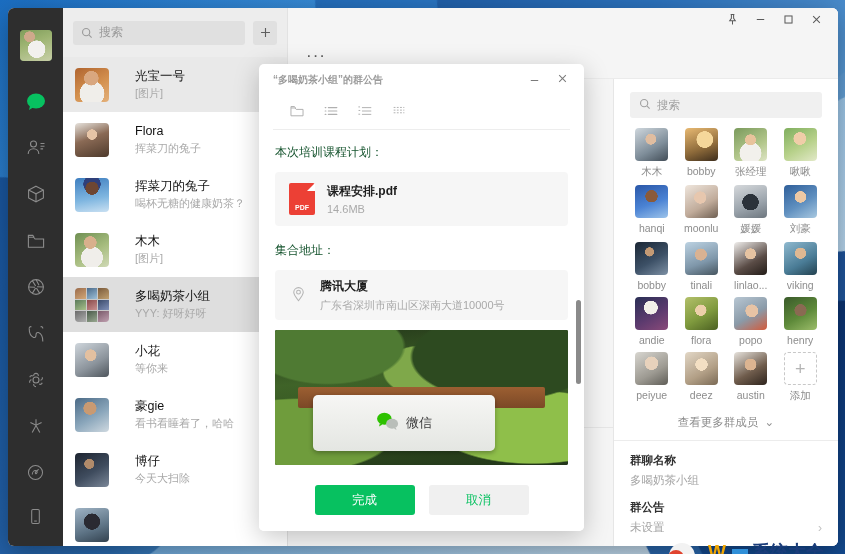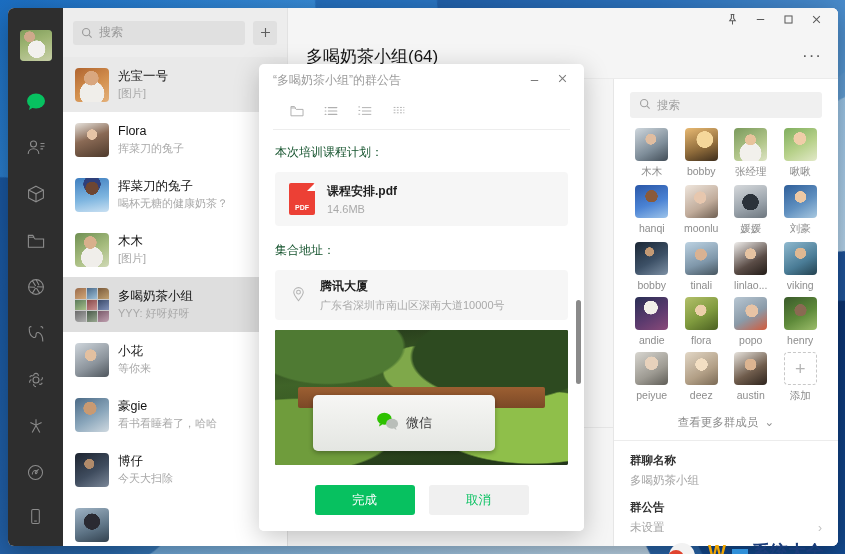--- a/index.html
+++ b/index.html
@@ -128,21 +128,21 @@
   }
   .chat-item.selected { background: #dedede; }
   .chat-item.selected-light { background: #e9e9e9; }
   .chat-avatar {
     width: 34px; height: 34px;
     border-radius: 4px;
     flex: 0 0 34px;
     overflow: hidden;
     position: relative;
   }
-  .chat-text { min-width: 0; flex: 1 1 auto; }
+  .chat-text { min-width: 0; flex: 1 1 auto; margin-left: 17px; }
   .chat-name {
     font-size: 12.5px; color: #131313;
     white-space: nowrap; overflow: hidden; text-overflow: ellipsis;
     line-height: 16px;
   }
   .chat-msg {
     font-size: 11px; color: #a8a8a8;
     white-space: nowrap; overflow: hidden; text-overflow: ellipsis;
     line-height: 15px; margin-top: 2px;
   }
@@ -268,21 +268,21 @@
     z-index: 50;
   }
   .dlg-title {
     height: 32px;
     display: flex; align-items: center;
     padding: 0 10px 0 14px;
     gap: 4px;
   }
   .dlg-title-text {
     flex: 1 1 auto;
-    font-size: 12px; color: #9b9b9b;
+    font-size: 10px; color: #9b9b9b; font-weight: bold;
   }
   .dlg-btn {
     width: 24px; height: 22px;
     display: flex; align-items: center; justify-content: center;
     color: #7a7a7a; cursor: pointer;
   }
   .dlg-toolbar {
     height: 34px;
     display: flex; align-items: center;
     padding: 0 16px; gap: 18px;
@@ -656,21 +656,20 @@
         <div class="win-btn">
           <span>
             <svg width="13" height="13" viewBox="0 0 14 14" stroke="currentColor" stroke-width="1.1">
                 <path d="M3.4 3.4l7.2 7.2M10.6 3.4l-7.2 7.2"></path>
               </svg>
           </span>
         </div>
       </div>
 
       <div class="chat-header">
-        <div class="chat-title">多喝奶茶小组(64)</div>
         <div class="more-btn">···</div>
       </div>
 
       <div class="chat-body">
         <div class="chat-canvas">
           <div class="chat-divider-line"></div>
         </div>
 
         <div class="member-panel">
           <div class="mp-search">

